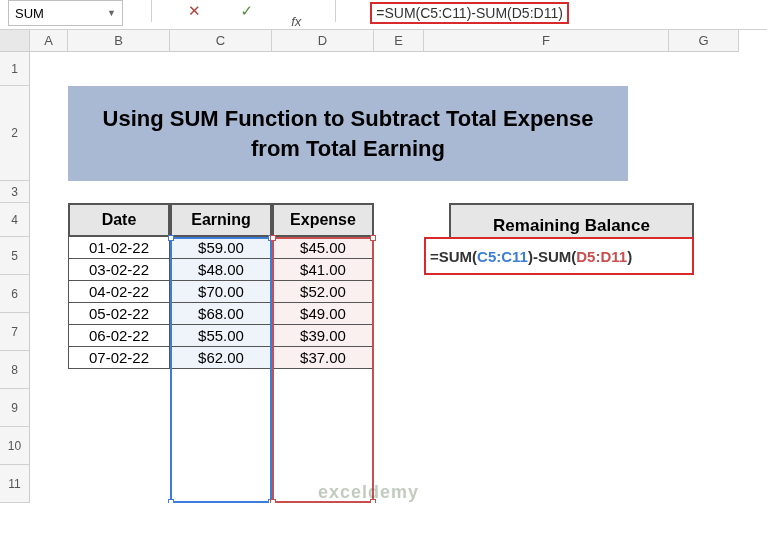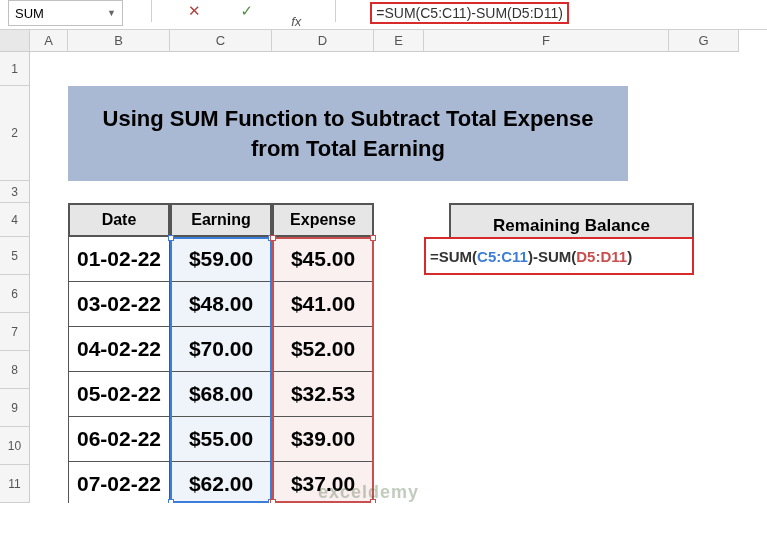--- a/index.html
+++ b/index.html
@@ -121,30 +121,29 @@
       height: 34px;
       background: #e6e6e6;
       border: 2px solid #555;
       font-weight: bold;
       font-size: 16px;
       display: flex;
       align-items: center;
       justify-content: center;
     }
     .td-cell {
-      height: 45px;
+      height: 22px;
       background: #fff;
       border-left: 1.5px solid #555;
       border-right: 1.5px solid #555;
       border-bottom: 1.5px solid #555;
-      font-size: 21px;
+      font-size: 15px;
       display: flex;
       align-items: center;
       justify-content: center;
-      font-weight: bold;
     }
     .tc-B { width: 102px; }
     .tc-C { width: 102px; }
     .tc-D { width: 102px; }
     .td-C { background: #eef4fa; }
     .td-D { background: #fbf0f0; }
     
     .range-box-c {
       position: absolute;
       left: 140px;
@@ -277,21 +276,21 @@
             <div class="td-cell tc-D td-D">$41.00</div>
           </div>
         <div class="tbl-row">
             <div class="td-cell tc-B">04-02-22</div>
             <div class="td-cell tc-C td-C">$70.00</div>
             <div class="td-cell tc-D td-D">$52.00</div>
           </div>
         <div class="tbl-row">
             <div class="td-cell tc-B">05-02-22</div>
             <div class="td-cell tc-C td-C">$68.00</div>
-            <div class="td-cell tc-D td-D">$32.53</div>
+            <div class="td-cell tc-D td-D">$49.00</div>
           </div>
         <div class="tbl-row">
             <div class="td-cell tc-B">06-02-22</div>
             <div class="td-cell tc-C td-C">$55.00</div>
             <div class="td-cell tc-D td-D">$39.00</div>
           </div>
         <div class="tbl-row">
             <div class="td-cell tc-B">07-02-22</div>
             <div class="td-cell tc-C td-C">$62.00</div>
             <div class="td-cell tc-D td-D">$37.00</div>

